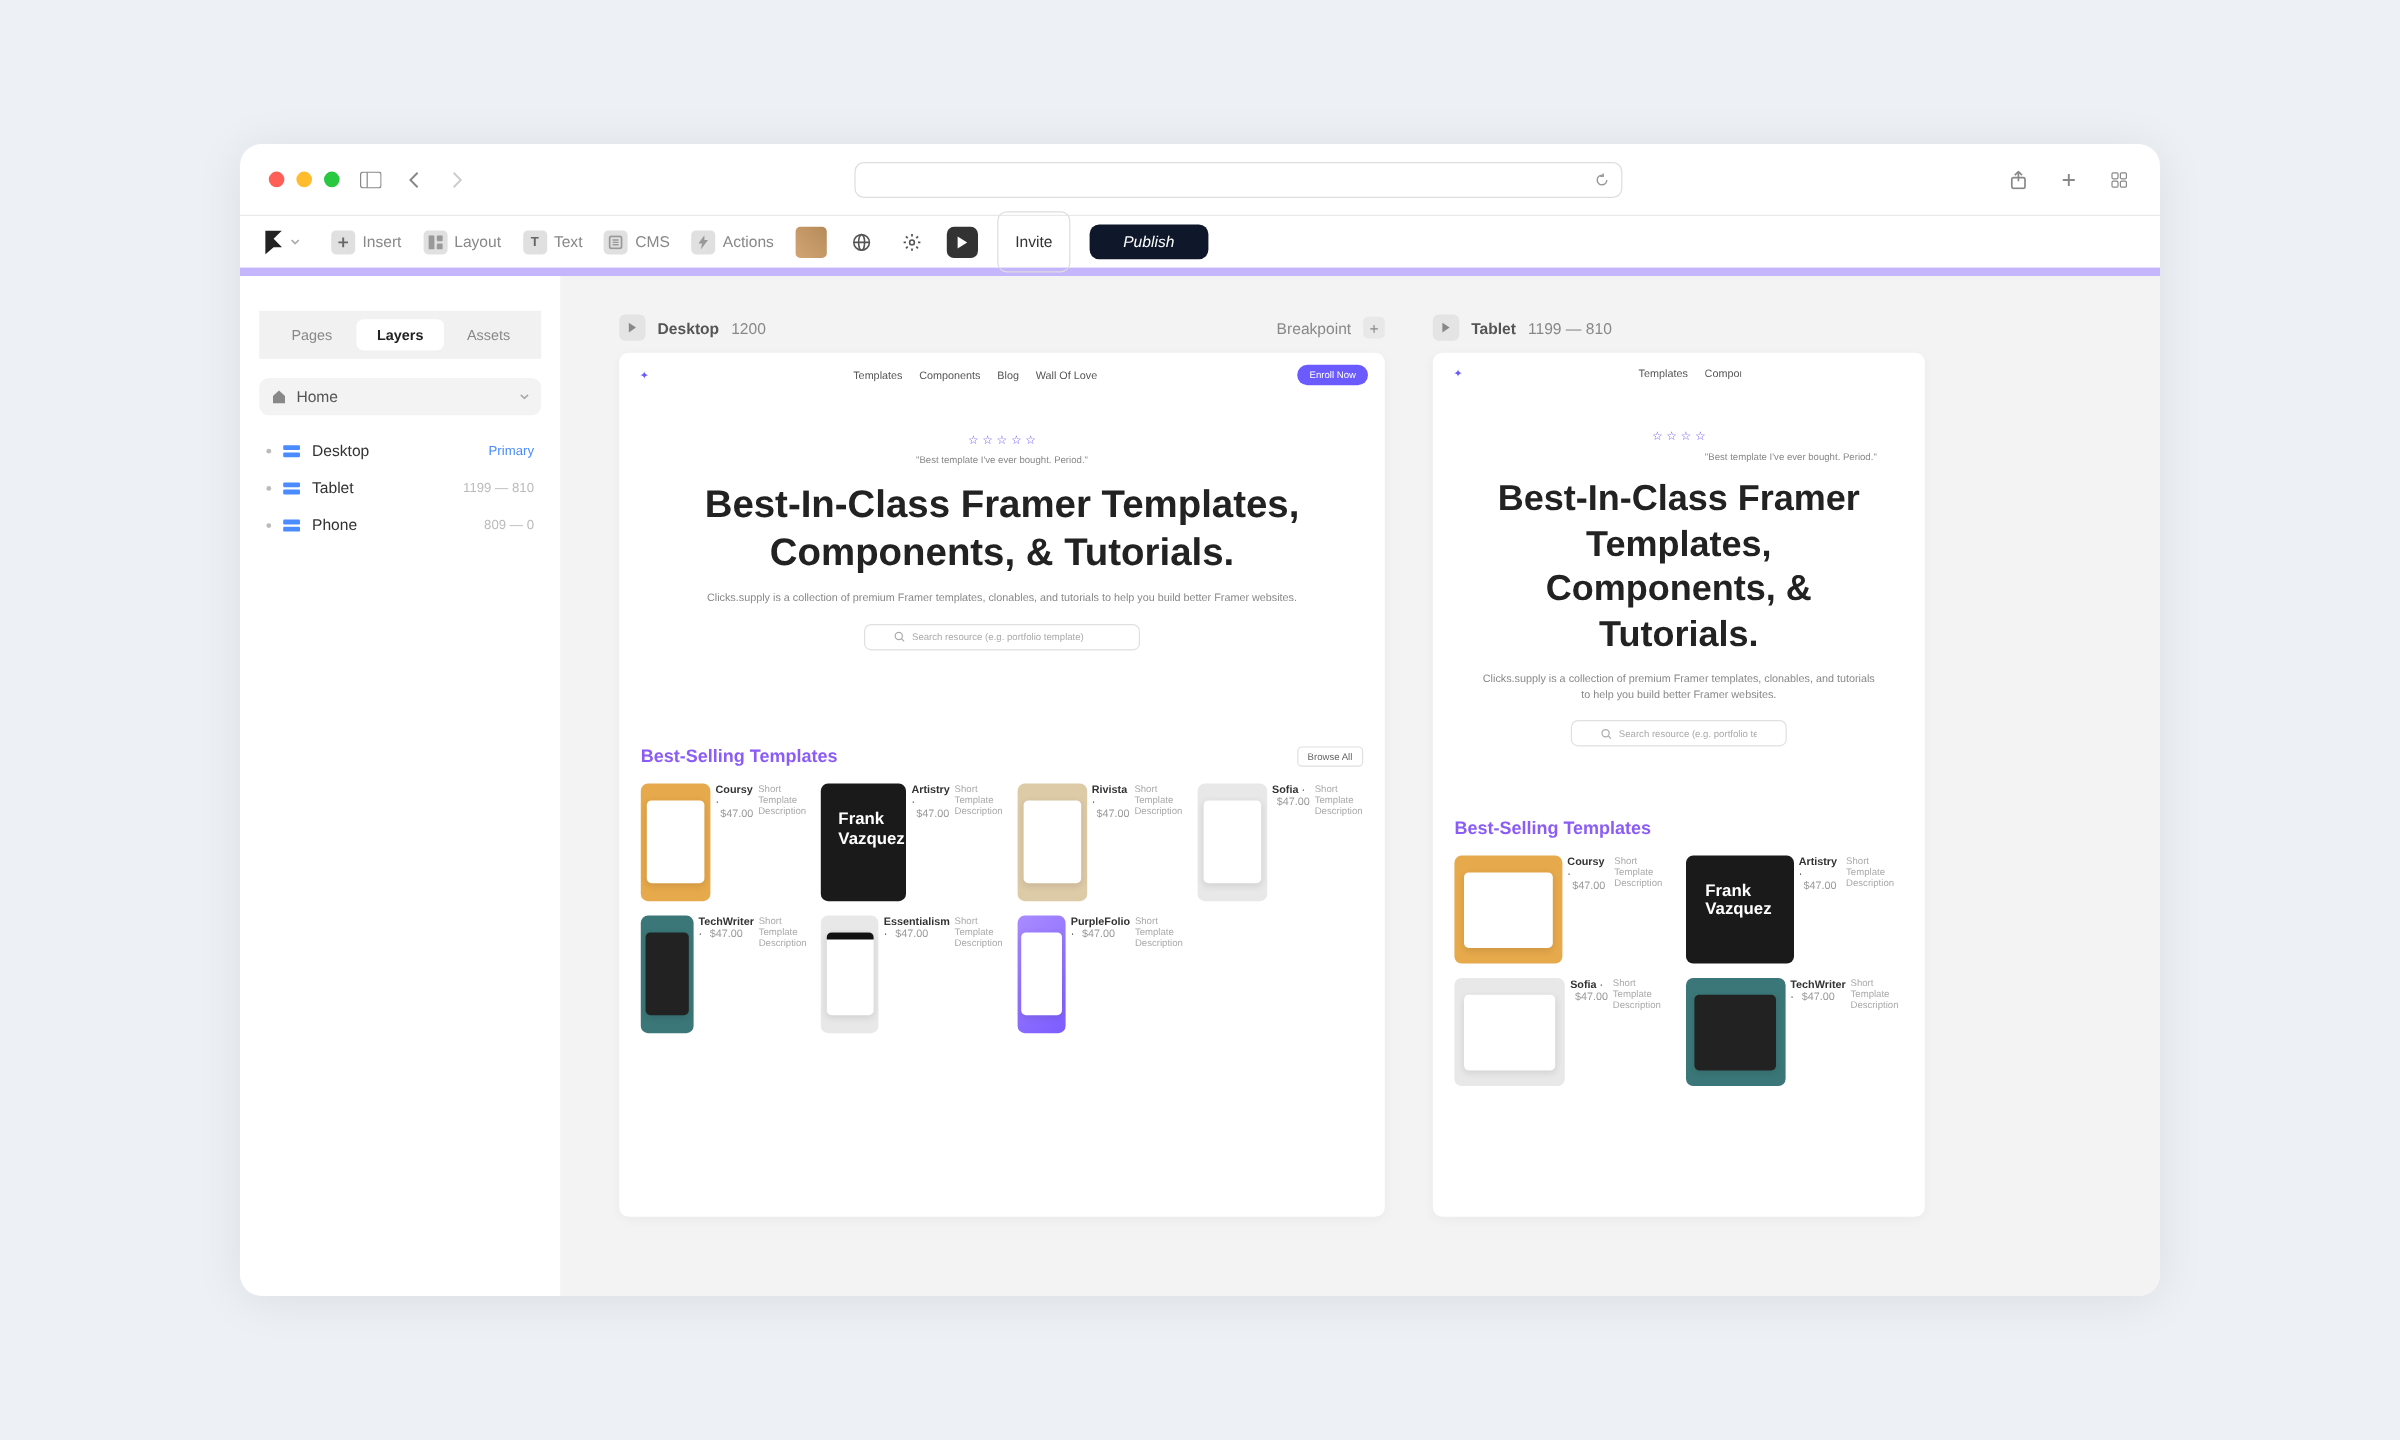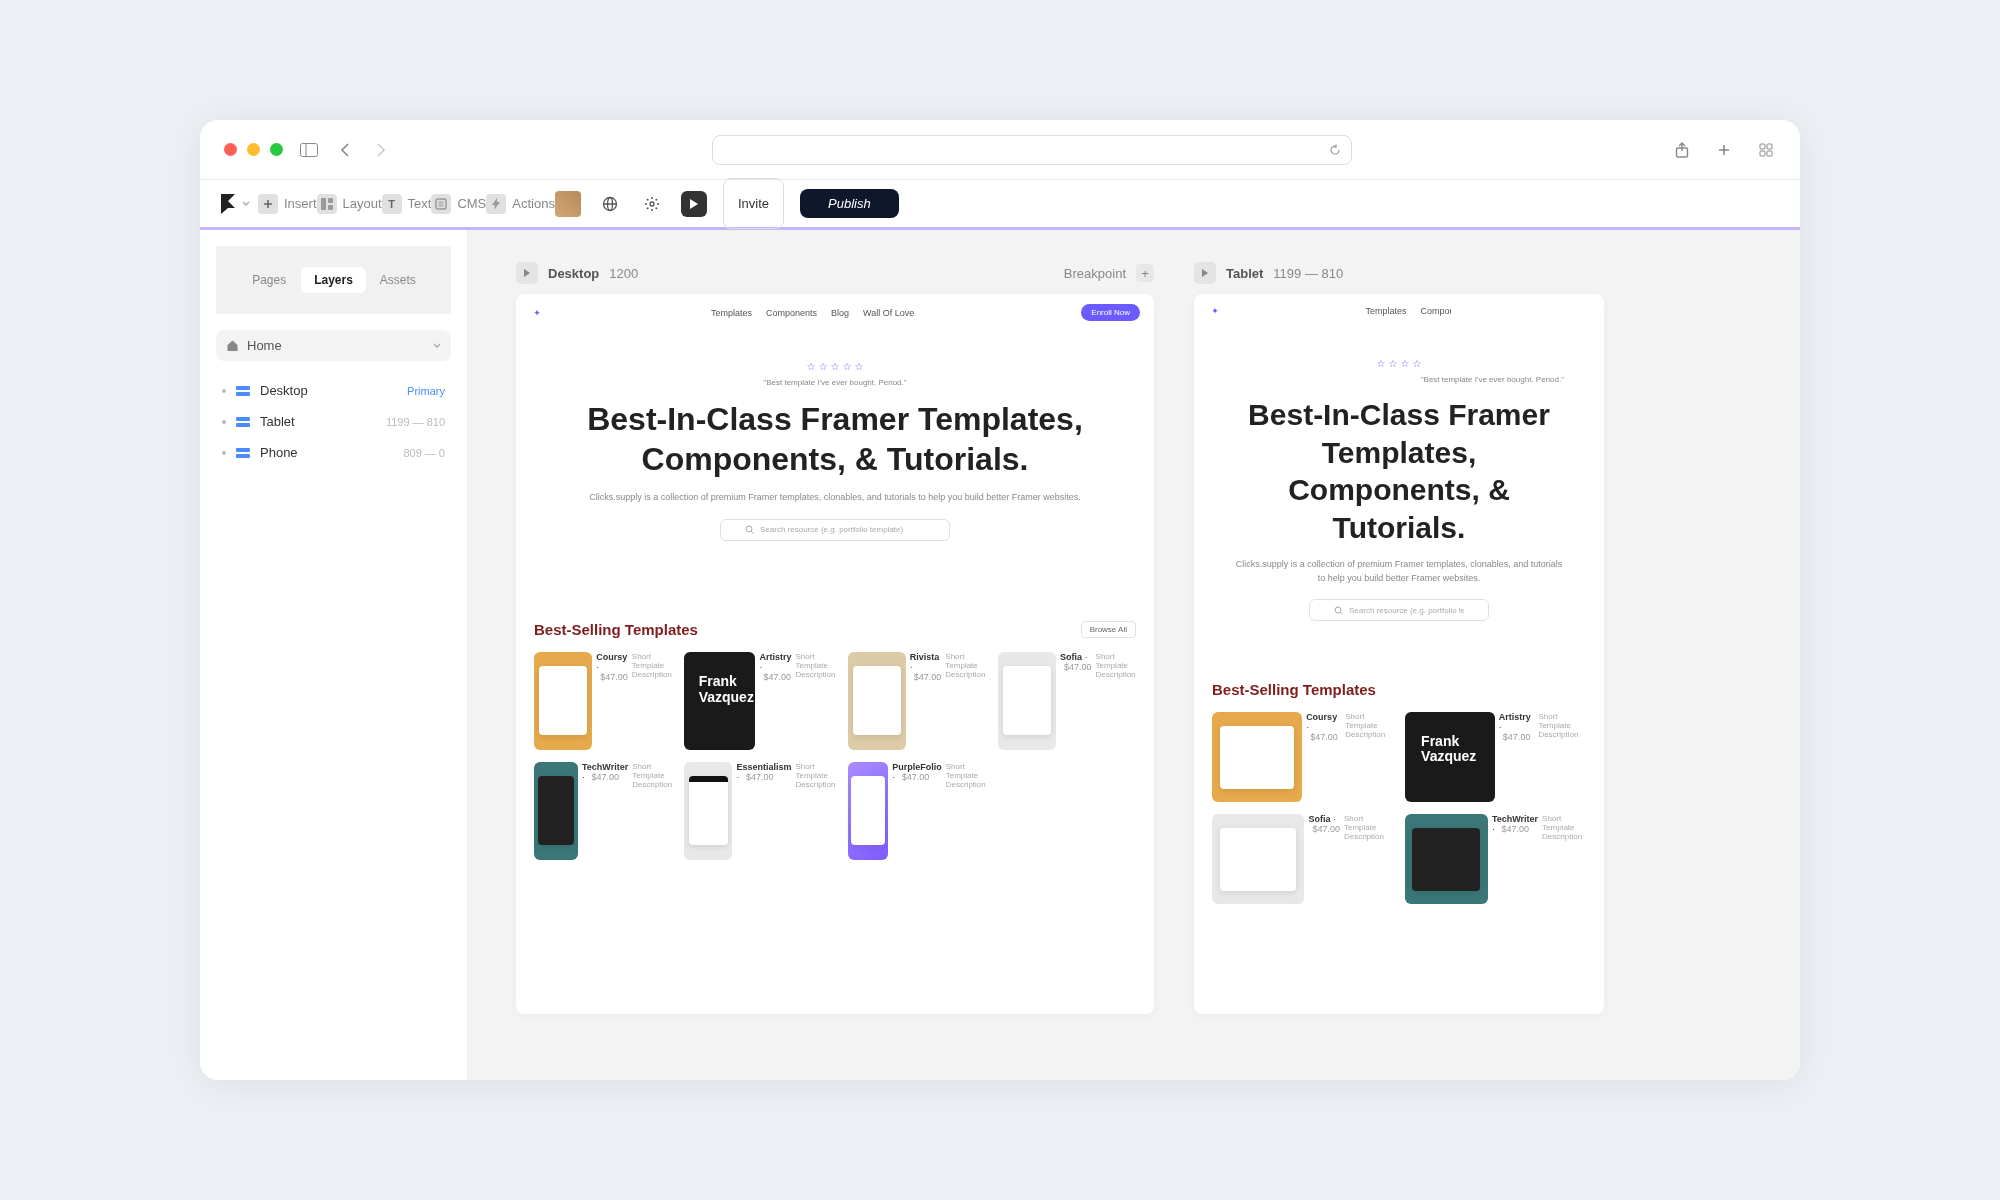--- a/index.html
+++ b/index.html
@@ -51,24 +51,25 @@
     background: #fff;
     display: flex;
     align-items: center;
     justify-content: flex-end;
     padding: 0 10px;
   }
   .chrome-right { display: flex; gap: 22px; color: #888; }
   
   .app-toolbar {
     height: 50px;
-    border-bottom: 3px solid #c4b5fd;
+    border-bottom: 7px solid #c4b5fd;
     display: flex;
     align-items: center;
     padding: 0 18px;
+    gap: 18px;
   }
   .app-toolbar .tool {
     display: flex; align-items: center; gap: 6px;
     color: #888; font-size: 13px; font-weight: 500;
   }
   .tool-icon {
     width: 20px; height: 20px;
     background: #e0e0e0; border-radius: 4px;
     display: flex; align-items: center; justify-content: center;
     font-size: 11px; color: #666; font-weight: bold;
@@ -98,21 +99,22 @@
     border-right: 1px solid #eee;
     padding: 16px;
     display: flex;
     flex-direction: column;
     gap: 16px;
   }
   .side-tabs {
     display: flex;
     background: #f1f1f1;
     border-radius: 0;
-    padding: 21px;
+    padding: 7px;
+    margin-top: 13px;
   }
   .side-tab {
     flex: 1; text-align: center;
     padding: 6px 0; font-size: 12px;
     color: #888; font-weight: 500;
     border-radius: 6px;
   }
   .side-tab.active { background: #fff; color: #222; font-weight: 600; }
   .home-row {
     display: flex; align-items: center;
@@ -191,21 +193,21 @@
     margin: 14px auto 0;
     width: 230px; height: 22px;
     border: 1px solid #e0e0e0; border-radius: 6px;
     display: flex; align-items: center; padding: 0 24px; gap: 6px;
   }
   .search-wrap span { font-size: 8px; color: #aaa; }
   .section-head {
     display: flex; justify-content: space-between; align-items: center;
     padding: 0 18px;
   }
-  .section-head h2 { font-size: 15px; font-weight: 700; color: #7f1d1d; }
+  .section-head h2 { font-size: 15px; font-weight: 700; color: #8b5cf6; }
   .browse-btn {
     font-size: 8px; color: #666; border: 1px solid #e0e0e0;
     padding: 3px 8px; border-radius: 4px;
   }
   .grid {
     display: grid;
     gap: 12px;
     padding: 14px 18px;
   }
   .grid.g4 { grid-template-columns: repeat(4, 1fr); }

